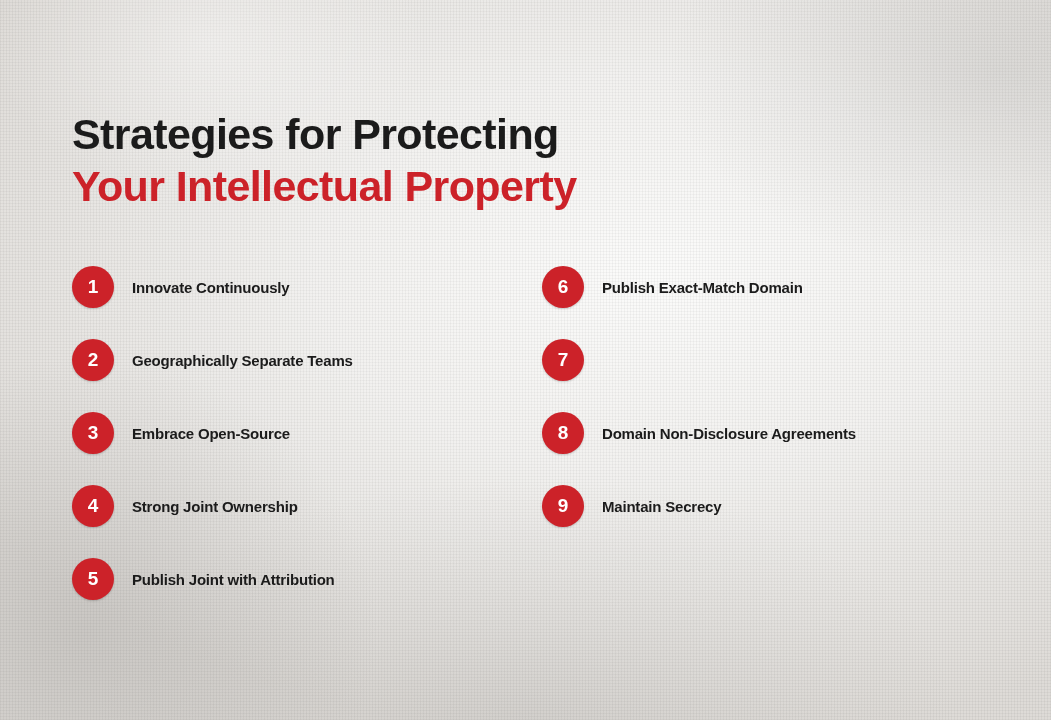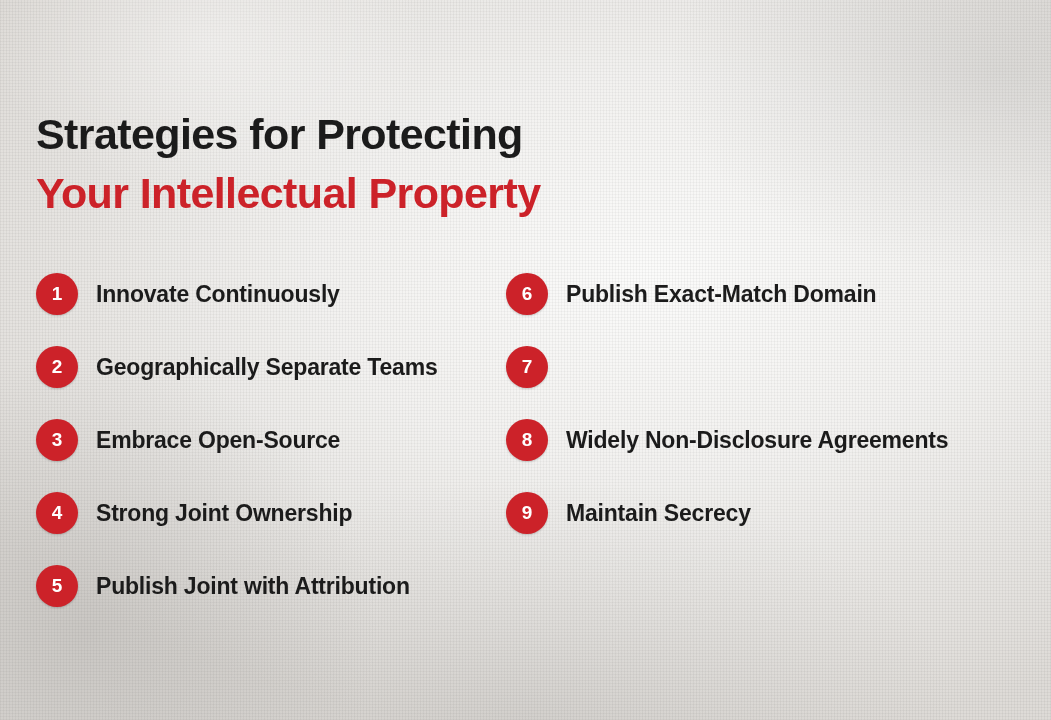--- a/index.html
+++ b/index.html
@@ -36,32 +36,32 @@
     background:
       radial-gradient(ellipse 40% 55% at 8% 88%, rgba(120,118,115,0.20) 0%, rgba(120,118,115,0) 70%),
       radial-gradient(ellipse 45% 40% at 95% 10%, rgba(130,128,125,0.16) 0%, rgba(130,128,125,0) 70%),
       radial-gradient(ellipse 55% 45% at 50% 100%, rgba(125,123,120,0.13) 0%, rgba(125,123,120,0) 75%),
       radial-gradient(ellipse 30% 30% at 20% 6%, rgba(255,255,255,0.35) 0%, rgba(255,255,255,0) 70%);
   }
 
   #content {
     position: relative;
     z-index: 2;
-    padding: 108px 0 0 36px;
+    padding: 108px 0 0 72px;
   }
 
   .title-line {
     font-size: 43px;
     font-weight: 800;
     letter-spacing: -0.6px;
     line-height: 1.22;
     white-space: nowrap;
   }
   .title-line-1 { color: #1b1b1b; }
-  .title-line-2 { color: #cc2229; margin-top: 7px; }
+  .title-line-2 { color: #cc2229; }
 
   .lists {
     display: flex;
     margin-top: 38px;
   }
   .col-left  { width: 470px; }
   .col-right { width: 500px; }
 
   .item {
     display: flex;
@@ -77,21 +77,21 @@
     color: #ffffff;
     font-size: 19px;
     font-weight: 700;
     display: flex;
     align-items: center;
     justify-content: center;
     box-shadow: 0 1px 2px rgba(0,0,0,0.18);
   }
   .item-label {
     margin-left: 18px;
-    font-size: 23px;
+    font-size: 15px;
     font-weight: 700;
     color: #1b1b1b;
     letter-spacing: -0.2px;
     white-space: nowrap;
   }
 </style>
 </head>
 <body>
 
 <div id="poster">
@@ -139,21 +139,21 @@
           <div class="bullet">6</div>
           <div class="item-label">Publish Exact-Match Domain</div>
         </div>
 
         <div class="item">
           <div class="bullet">7</div>
         </div>
 
         <div class="item">
           <div class="bullet">8</div>
-          <div class="item-label">Widely Non-Disclosure Agreements</div>
+          <div class="item-label">Domain Non-Disclosure Agreements</div>
         </div>
 
         <div class="item">
           <div class="bullet">9</div>
           <div class="item-label">Maintain Secrecy</div>
         </div>
 
       </div>
 
     </div>

